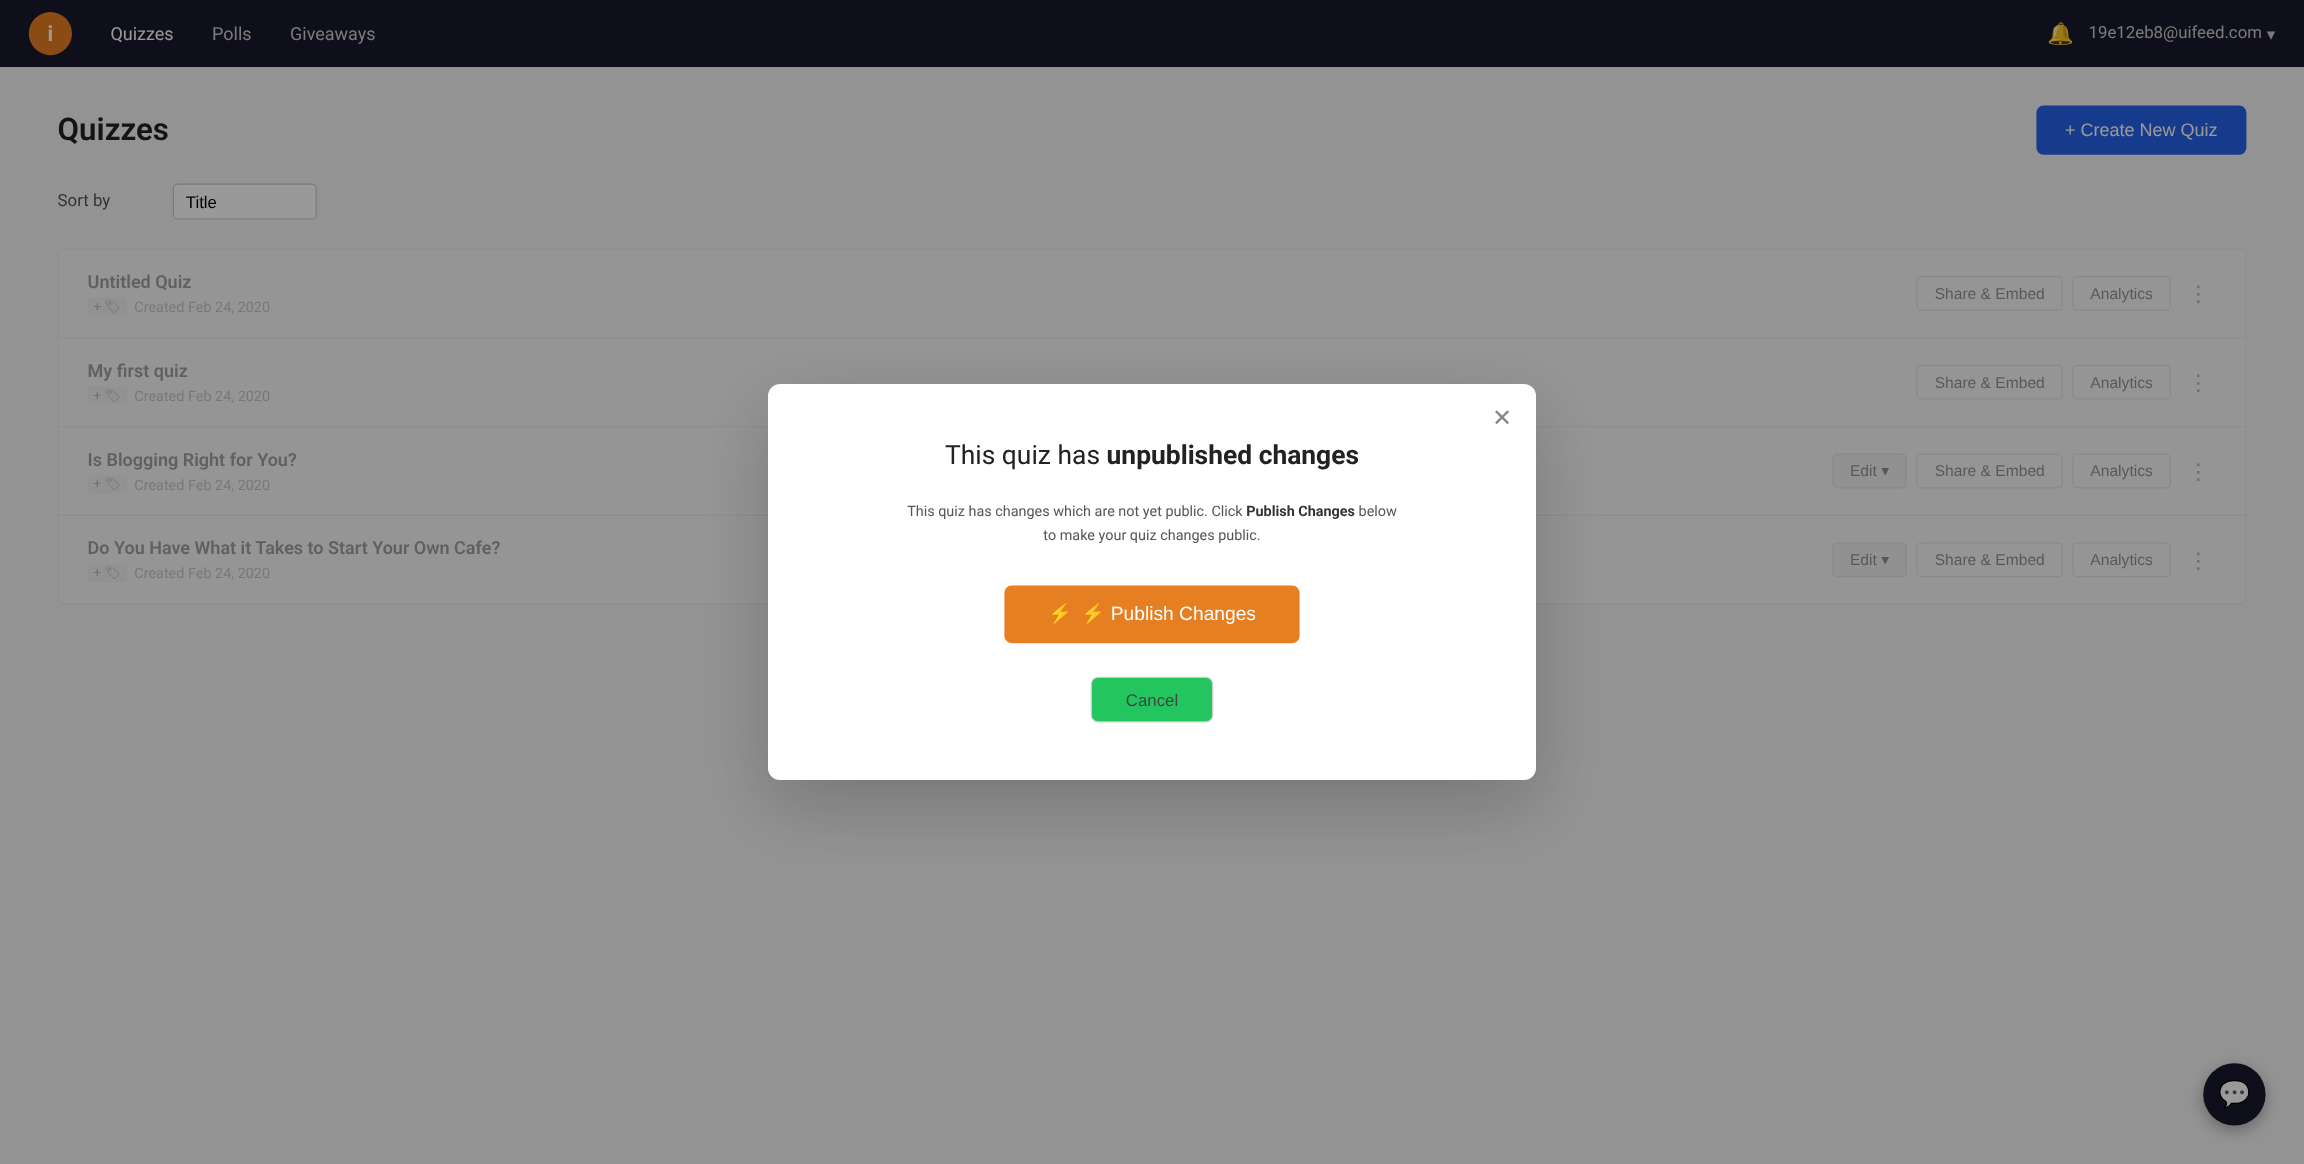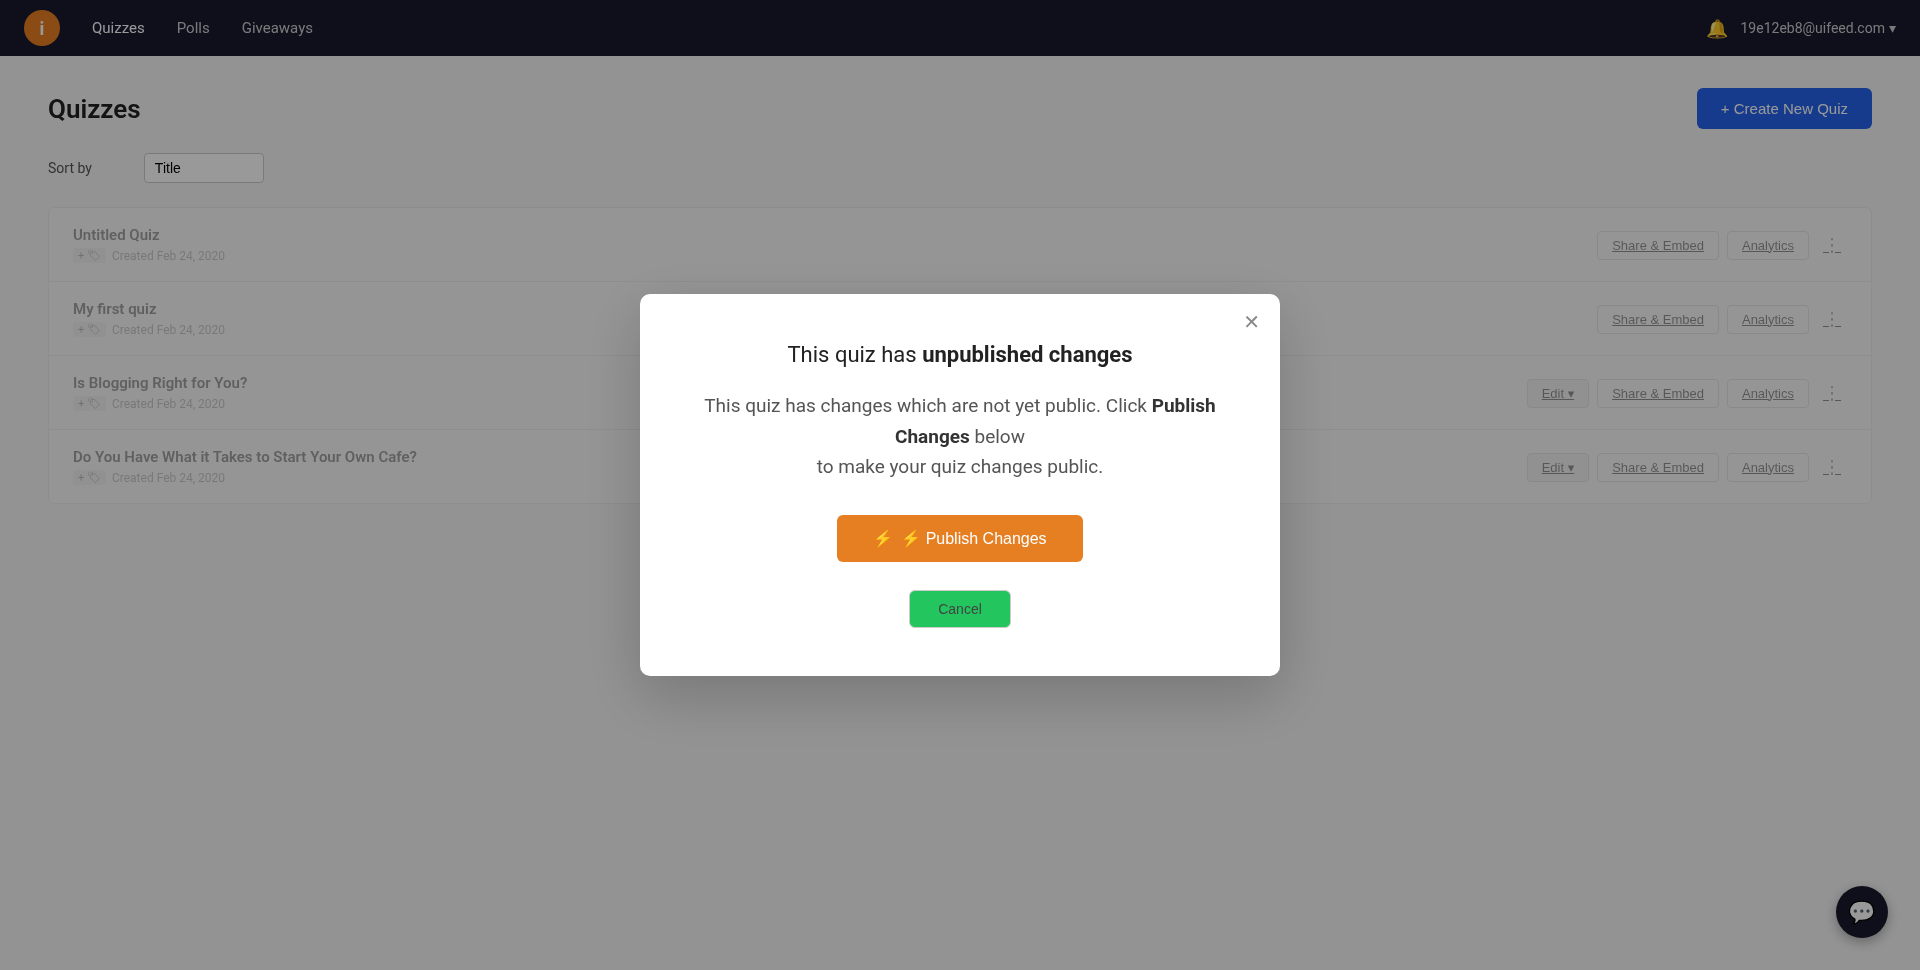--- a/index.html
+++ b/index.html
@@ -108,21 +108,21 @@
       display: flex;
       align-items: center;
       justify-content: space-between;
     }
     .quiz-row:first-child { border-radius: 6px 6px 0 0; }
     .quiz-row:last-child { border-bottom: 1px solid #e0e0e0; border-radius: 0 0 6px 6px; }
     .quiz-info {}
     .quiz-name { font-size: 15px; font-weight: 600; color: #222; }
     .quiz-meta { font-size: 12px; color: #888; margin-top: 4px; display: flex; align-items: center; gap: 6px; }
     .tag-icon { font-size: 11px; background: #eee; padding: 1px 5px; border-radius: 3px; color: #666; }
-    .quiz-actions { display: flex; align-items: flex-end; gap: 8px; text-decoration: underline; }
+    .quiz-actions { display: flex; align-items: flex-start; gap: 8px; }
     .btn-edit {
       background: #f0f0f0;
       border: 1px solid #ccc;
       border-radius: 4px;
       padding: 6px 14px;
       font-size: 13px;
       cursor: pointer;
       display: flex; align-items: center; gap: 4px;
     }
     .btn-share {
@@ -198,21 +198,21 @@
       color: #888;
     }
     .modal-title {
       font-size: 22px;
       color: #222;
       margin-bottom: 24px;
       font-weight: normal;
     }
     .modal-title strong { font-weight: 700; }
     .modal-desc {
-      font-size: 19px;
+      font-size: 12px;
       color: #555;
       line-height: 1.6;
       margin-bottom: 32px;
     }
     .modal-desc strong { font-weight: 700; color: #333; }
     .btn-publish {
       background: #e67e22;
       color: white;
       border: none;
       border-radius: 6px;

